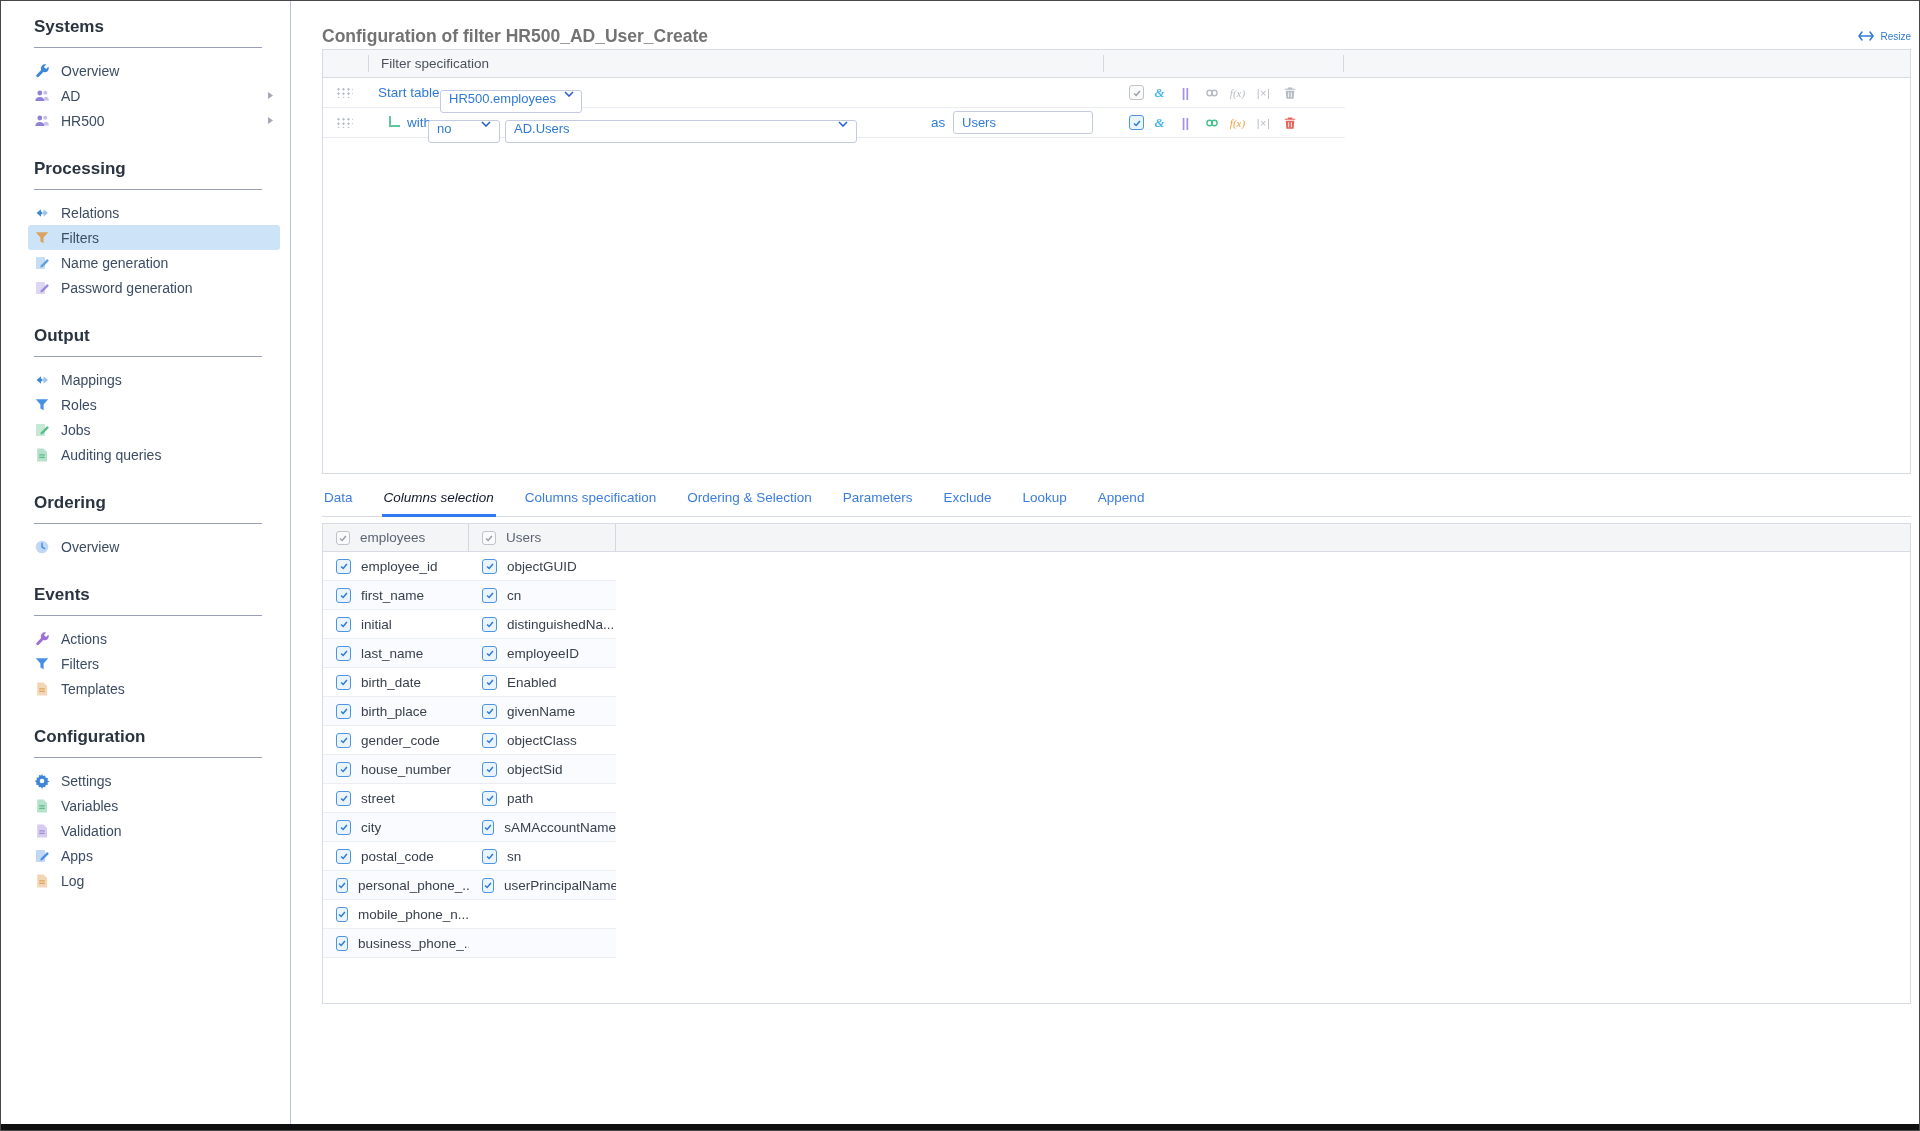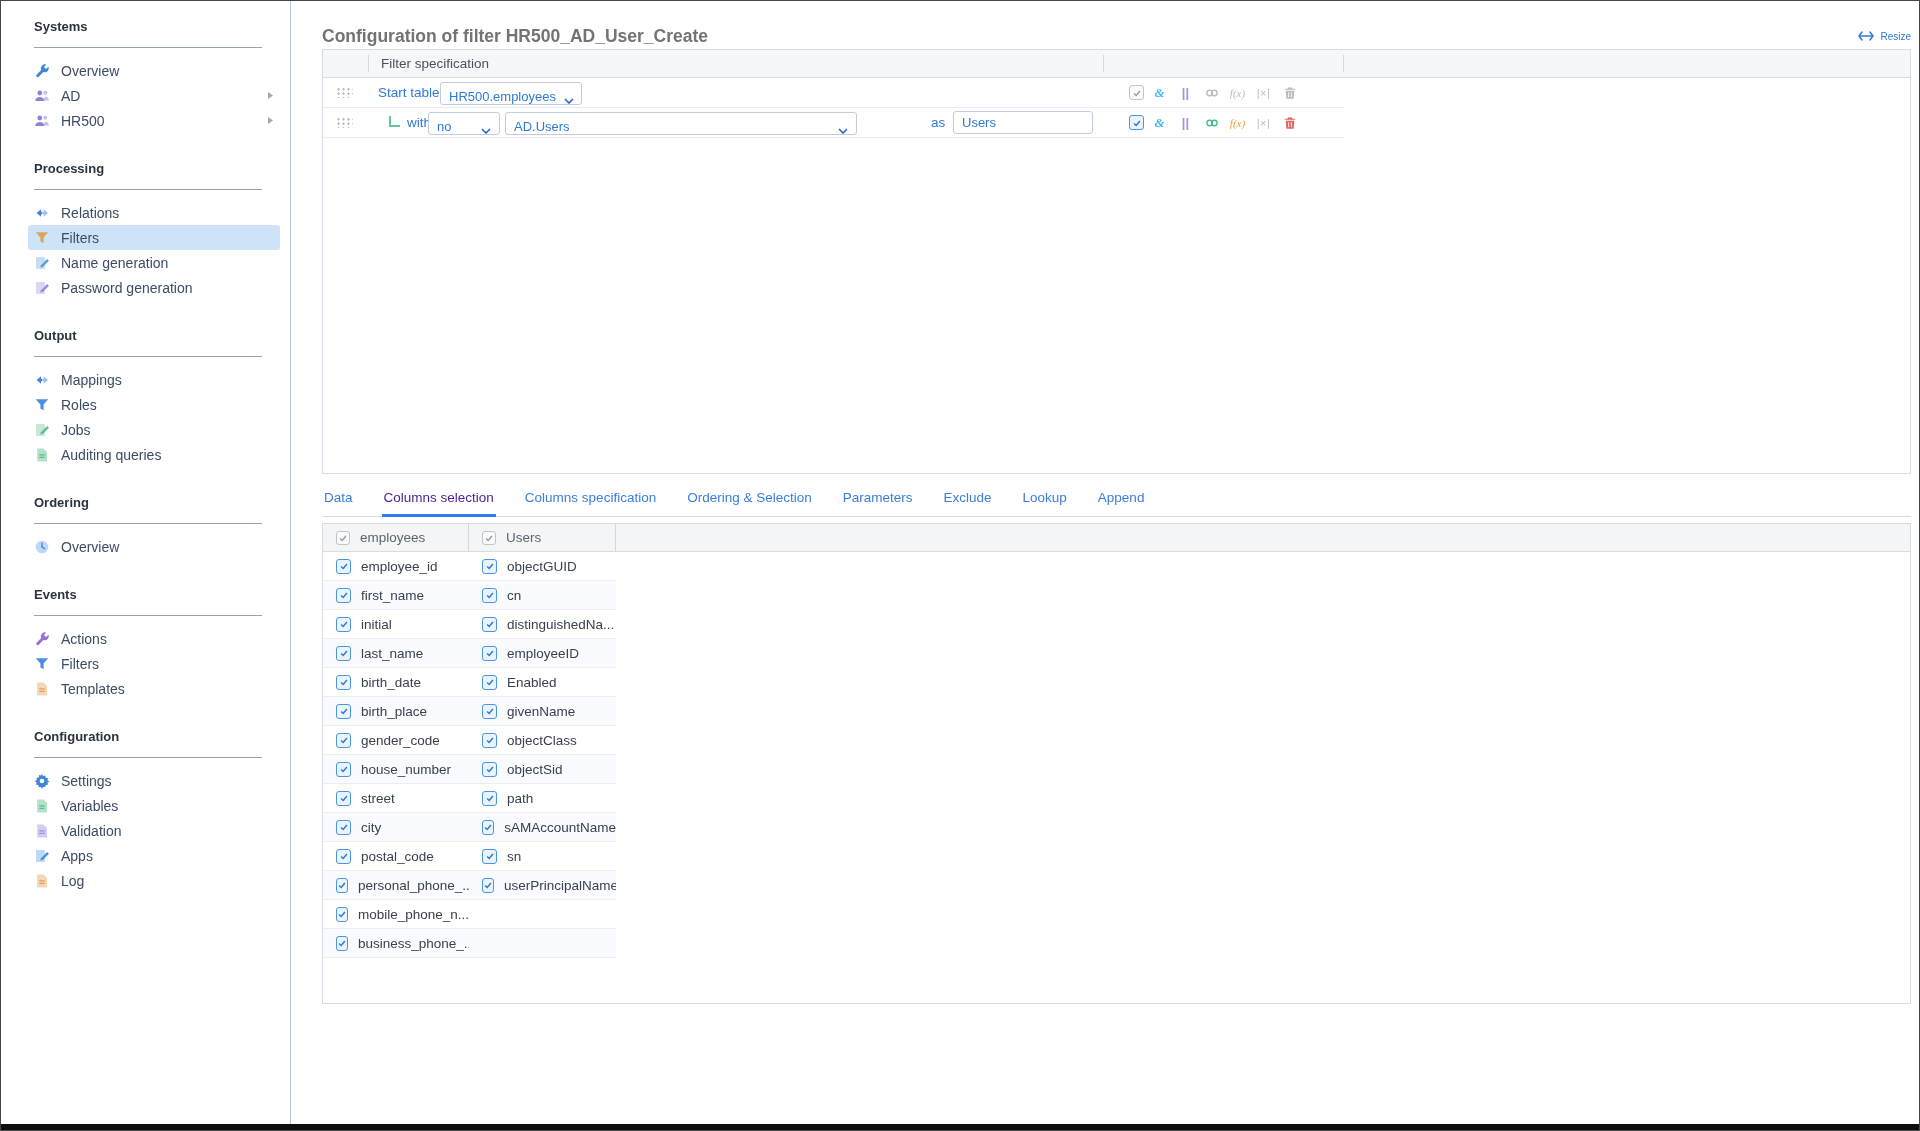--- a/index.html
+++ b/index.html
@@ -3,21 +3,21 @@
 <meta charset="utf-8">
 <style>
   html,body{margin:0;padding:0;background:#e8e8e8;}
   .page{position:relative;width:1920px;height:1131px;background:#fff;border:1px solid #474747;
         box-sizing:border-box;overflow:hidden;font-family:"Liberation Sans",sans-serif;}
   .bottombar{position:absolute;left:0;right:0;bottom:0;height:6px;background:#0f0f0f;}
 
   
   .sidebar{position:absolute;left:0;top:0;bottom:6px;width:290px;background:#fff;
            border-right:1px solid #b9c3da;box-sizing:border-box;padding:14px 26px 0 33px;}
-  .side-heading{font-size:13px;font-weight:700;color:#2a3340;line-height:24px;margin-top:24px;}
+  .side-heading{font-size:17px;font-weight:700;color:#2a3340;line-height:24px;margin-top:24px;}
   .side-section:first-child .side-heading{margin-top:0;}
   .side-rule{height:1px;background:#98a1b3;margin:8px 0 10px;width:228px;}
   .side-item{display:flex;align-items:center;gap:11px;height:25px;width:240px;
              padding:0 6px;margin-left:-6px;border-radius:3px;cursor:pointer;}
   .side-item.selected{background:#cde4f8;}
   .s-icon{width:16px;height:16px;display:inline-flex;flex:0 0 16px;}
   .s-icon svg{width:16px;height:16px;}
   .s-label{font-size:14px;color:#3c4c63;white-space:nowrap;}
   .chev{margin-left:auto;display:inline-flex;}
   .chev svg{width:7px;height:9px;}
@@ -36,22 +36,22 @@
 
   
   .filter-box{margin-top:0;height:425px;border:1px solid #d7dbe3;box-sizing:border-box;position:relative;background:#fff;}
   .fb-header{height:27px;background:#f6f7f9;border-bottom:1px solid #d7dbe3;position:relative;}
   .fb-header .hd-label{position:absolute;left:58px;top:6px;font-size:13.5px;color:#4a515c;}
   .fb-header i{position:absolute;top:5px;bottom:5px;width:1px;background:#d3d7de;}
   .fs-row{position:relative;height:29px;width:1022px;border-bottom:1px solid #e9ecf2;}
   .drag{position:absolute;left:13px;top:9px;width:17px;height:11px;cursor:grab;
         background-image:radial-gradient(#b6bcc6 1.1px, transparent 1.2px);background-size:5px 4.5px;}
   .lbl{color:#2f7ad6;font-size:13.5px;position:absolute;top:7px;white-space:nowrap;}
-  .sel{position:absolute;top:4px;height:23px;border:1px solid #c2cbe2;border-radius:3px;background:#fff;
-       display:flex;align-items:flex-end;justify-content:space-between;padding:0 8px;color:#2f7ad6;
+  .sel{position:absolute;top:12px;height:23px;border:1px solid #c2cbe2;border-radius:3px;background:#fff;
+       display:flex;align-items:flex-start;justify-content:space-between;padding:0 8px;color:#2f7ad6;
        font-size:13px;box-sizing:border-box;cursor:pointer;}
   .sel .cv{display:inline-flex;margin-left:8px;color:#2b62c9;}
   .sel .cv svg{width:10px;height:6px;}
   .inp{position:absolute;top:3px;height:23px;border:1px solid #c2cbe2;border-radius:3px;background:#fff;
        padding:0 8px;color:#2f7ad6;font-size:13px;box-sizing:border-box;width:140px;outline:none;
        font-family:"Liberation Sans",sans-serif;}
   .tree{position:absolute;left:66px;top:8px;width:9px;height:9px;
         border-left:2px solid #63c59c;border-bottom:2px solid #63c59c;}
   .acts{position:absolute;left:806px;top:0;height:100%;display:flex;align-items:center;gap:5px;}
   .act{width:21px;height:20px;display:inline-flex;align-items:center;justify-content:center;
@@ -64,21 +64,21 @@
   .cbx{width:15px;height:15px;border-radius:3px;display:inline-flex;align-items:center;justify-content:center;
        box-sizing:border-box;cursor:pointer;}
   .cbx.gray{border:1px solid #bfc3ca;background:#fbfbfc;color:#9aa0a9;}
   .cbx.blue{border:1px solid #4e95e0;background:#eaf4fd;color:#2f7ad6;}
   .cbx svg{width:10px;height:10px;}
 
   
   .tabs{display:flex;gap:27px;margin-top:14px;border-bottom:1px solid #d7dbe3;}
   .tab{font-size:13.5px;color:#3b7ddd;padding:2px 2px 9px;border-bottom:3px solid transparent;
        margin-bottom:-1px;cursor:pointer;white-space:nowrap;}
-  .tab.active{color:#4c1d95;border-bottom-color:#2f7af0;}
+  .tab.active{color:#0f172a;border-bottom-color:#2f7af0;font-style:italic;}
 
   
   .cols-box{margin-top:6px;height:481px;border:1px solid #d7dbe3;box-sizing:border-box;background:#fff;}
   .ct-header{height:27px;background:#f4f5f7;border-bottom:1px solid #d7dbe3;display:flex;align-items:center;}
   .ct-h{width:146px;height:100%;display:flex;align-items:center;gap:10px;padding-left:13px;
         box-sizing:border-box;font-size:13.5px;color:#5b6472;border-right:1px solid #d3d7de;}
   .ct-h.c2{width:147px;}
   .ct-h .cbx{width:14px;height:14px;}
   .ct-row{height:28px;display:flex;width:293px;border-bottom:1px solid #eaedf2;}
   .ct-body .ct-row:nth-child(even){background:#f9fbfe;}

